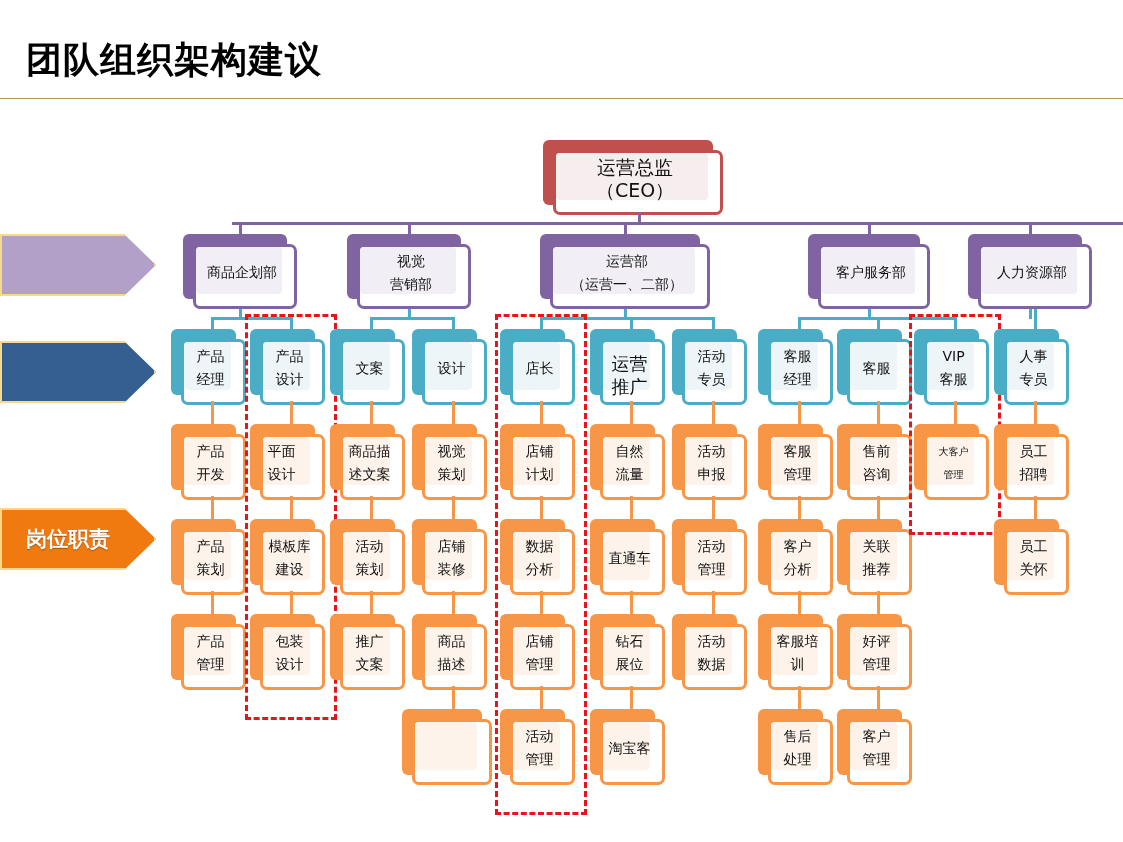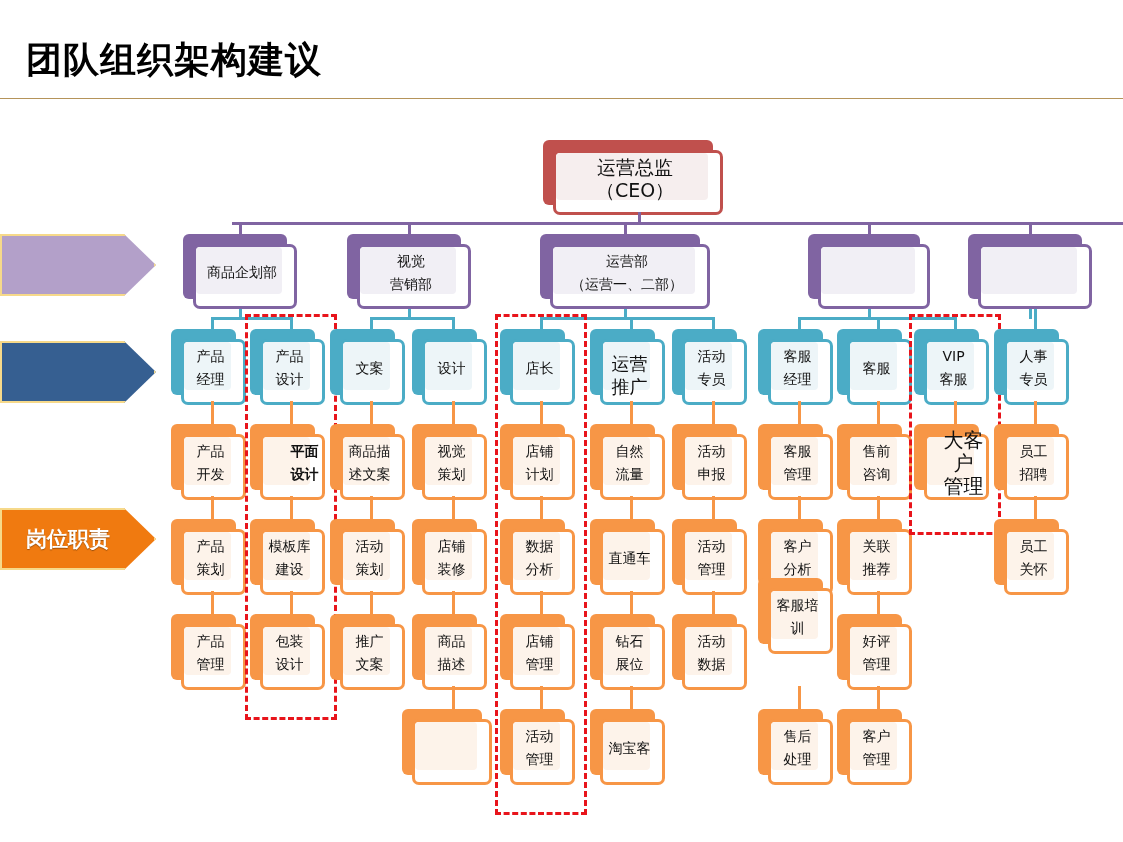--- a/index.html
+++ b/index.html
@@ -104,21 +104,21 @@
       <div class="front" style="left: 10px; top: 10px; width: 65px; height: 66px; border: 3px solid rgb(75, 172, 198);"></div>
       <div class="inner" style="left: 13px; top: 13px; width: 47px; height: 48px; background: rgb(237, 245, 248);"></div>
       <div class="text" style="left: 10px; top: 10px; width: 59px; height: 58px; font-size: 14px;">产品
 设计</div>
     </div>
     <div class="line" style="left: 290px; top: 401px; width: 3px; height: 25px; background: rgb(247, 150, 70);"></div>
     <div class="node" style="left: 250px; top: 424px; width: 75px; height: 76px;">
       <div class="back" style="width: 65px; height: 66px; background: rgb(247, 150, 70);"></div>
       <div class="front" style="left: 10px; top: 10px; width: 65px; height: 66px; border: 3px solid rgb(247, 150, 70);"></div>
       <div class="inner" style="left: 13px; top: 13px; width: 47px; height: 48px; background: rgb(253, 243, 234);"></div>
-      <div class="text" style="left: 25px; top: 10px; width: 59px; height: 58px; font-size: 14px; font-weight: bold;">平面
+      <div class="text" style="left: 2px; top: 10px; width: 59px; height: 58px; font-size: 14px;">平面
 设计</div>
     </div>
     <div class="line" style="left: 290px; top: 496px; width: 3px; height: 25px; background: rgb(247, 150, 70);"></div>
     <div class="node" style="left: 250px; top: 519px; width: 75px; height: 76px;">
       <div class="back" style="width: 65px; height: 66px; background: rgb(247, 150, 70);"></div>
       <div class="front" style="left: 10px; top: 10px; width: 65px; height: 66px; border: 3px solid rgb(247, 150, 70);"></div>
       <div class="inner" style="left: 13px; top: 13px; width: 47px; height: 48px; background: rgb(253, 243, 234);"></div>
       <div class="text" style="left: 10px; top: 10px; width: 59px; height: 58px; font-size: 14px;">模板库
 建设</div>
     </div>
@@ -327,20 +327,21 @@
       <div class="front" style="left: 10px; top: 10px; width: 65px; height: 66px; border: 3px solid rgb(247, 150, 70);"></div>
       <div class="inner" style="left: 13px; top: 13px; width: 47px; height: 48px; background: rgb(253, 243, 234);"></div>
       <div class="text" style="left: 10px; top: 10px; width: 59px; height: 58px; font-size: 14px;">活动
 数据</div>
     </div>
     <div class="line" style="left: 868px; top: 222px; width: 3px; height: 14px; background: rgb(128, 100, 162);"></div>
     <div class="node" style="left: 808px; top: 234px; width: 122px; height: 75px;">
       <div class="back" style="width: 112px; height: 65px; background: rgb(128, 100, 162);"></div>
       <div class="front" style="left: 10px; top: 10px; width: 112px; height: 65px; border: 3px solid rgb(128, 100, 162);"></div>
       <div class="inner" style="left: 13px; top: 13px; width: 94px; height: 47px; background: rgb(241, 239, 245);"></div>
+      <div class="text" style="left: 10px; top: 10px; width: 106px; height: 57px; font-size: 14px;">客户服务部</div>
     </div>
     <div class="line" style="left: 868px; top: 309px; width: 3px; height: 10px; background: rgb(75, 172, 198);"></div>
     <div class="line" style="left: 798px; top: 317px; width: 158px; height: 3px; background: rgb(75, 172, 198);"></div>
     <div class="line" style="left: 798px; top: 317px; width: 3px; height: 14px; background: rgb(75, 172, 198);"></div>
     <div class="line" style="left: 877px; top: 317px; width: 3px; height: 14px; background: rgb(75, 172, 198);"></div>
     <div class="line" style="left: 954px; top: 317px; width: 3px; height: 14px; background: rgb(75, 172, 198);"></div>
     <div class="node" style="left: 758px; top: 329px; width: 75px; height: 76px;">
       <div class="back" style="width: 65px; height: 66px; background: rgb(75, 172, 198);"></div>
       <div class="front" style="left: 10px; top: 10px; width: 65px; height: 66px; border: 3px solid rgb(75, 172, 198);"></div>
       <div class="inner" style="left: 13px; top: 13px; width: 47px; height: 48px; background: rgb(237, 245, 248);"></div>
@@ -357,21 +358,21 @@
     </div>
     <div class="line" style="left: 798px; top: 496px; width: 3px; height: 25px; background: rgb(247, 150, 70);"></div>
     <div class="node" style="left: 758px; top: 519px; width: 75px; height: 76px;">
       <div class="back" style="width: 65px; height: 66px; background: rgb(247, 150, 70);"></div>
       <div class="front" style="left: 10px; top: 10px; width: 65px; height: 66px; border: 3px solid rgb(247, 150, 70);"></div>
       <div class="inner" style="left: 13px; top: 13px; width: 47px; height: 48px; background: rgb(253, 243, 234);"></div>
       <div class="text" style="left: 10px; top: 10px; width: 59px; height: 58px; font-size: 14px;">客户
 分析</div>
     </div>
     <div class="line" style="left: 798px; top: 591px; width: 3px; height: 25px; background: rgb(247, 150, 70);"></div>
-    <div class="node" style="left: 758px; top: 578px; width: 75px; height: 76px;">
+    <div class="node" style="left: 758px; top: 614px; width: 75px; height: 76px;">
       <div class="back" style="width: 65px; height: 66px; background: rgb(247, 150, 70);"></div>
       <div class="front" style="left: 10px; top: 10px; width: 65px; height: 66px; border: 3px solid rgb(247, 150, 70);"></div>
       <div class="inner" style="left: 13px; top: 13px; width: 47px; height: 48px; background: rgb(253, 243, 234);"></div>
       <div class="text" style="left: 10px; top: 10px; width: 59px; height: 58px; font-size: 14px;">客服培
 训</div>
     </div>
     <div class="line" style="left: 798px; top: 686px; width: 3px; height: 25px; background: rgb(247, 150, 70);"></div>
     <div class="node" style="left: 758px; top: 709px; width: 75px; height: 76px;">
       <div class="back" style="width: 65px; height: 66px; background: rgb(247, 150, 70);"></div>
       <div class="front" style="left: 10px; top: 10px; width: 65px; height: 66px; border: 3px solid rgb(247, 150, 70);"></div>
@@ -422,29 +423,30 @@
       <div class="front" style="left: 10px; top: 10px; width: 65px; height: 66px; border: 3px solid rgb(75, 172, 198);"></div>
       <div class="inner" style="left: 13px; top: 13px; width: 47px; height: 48px; background: rgb(237, 245, 248);"></div>
       <div class="text" style="left: 10px; top: 10px; width: 59px; height: 58px; font-size: 14px;">VIP
 客服</div>
     </div>
     <div class="line" style="left: 954px; top: 401px; width: 3px; height: 25px; background: rgb(247, 150, 70);"></div>
     <div class="node" style="left: 914px; top: 424px; width: 75px; height: 76px;">
       <div class="back" style="width: 65px; height: 66px; background: rgb(247, 150, 70);"></div>
       <div class="front" style="left: 10px; top: 10px; width: 65px; height: 66px; border: 3px solid rgb(247, 150, 70);"></div>
       <div class="inner" style="left: 13px; top: 13px; width: 47px; height: 48px; background: rgb(253, 243, 234);"></div>
-      <div class="text" style="left: 20px; top: 10px; width: 59px; height: 58px; font-size: 20px;">大客户
+      <div class="text" style="left: 10px; top: 10px; width: 59px; height: 58px; font-size: 10px;">大客户
 管理</div>
     </div>
     <div class="dash" style="left: 909px; top: 314px; width: 92px; height: 221px;"></div>
     <div class="line" style="left: 1029px; top: 222px; width: 3px; height: 14px; background: rgb(128, 100, 162);"></div>
     <div class="node" style="left: 968px; top: 234px; width: 124px; height: 75px;">
       <div class="back" style="width: 114px; height: 65px; background: rgb(128, 100, 162);"></div>
       <div class="front" style="left: 10px; top: 10px; width: 114px; height: 65px; border: 3px solid rgb(128, 100, 162);"></div>
       <div class="inner" style="left: 13px; top: 13px; width: 96px; height: 47px; background: rgb(241, 239, 245);"></div>
+      <div class="text" style="left: 10px; top: 10px; width: 108px; height: 57px; font-size: 14px;">人力资源部</div>
     </div>
     <div class="line" style="left: 1029px; top: 309px; width: 3px; height: 10px; background: rgb(75, 172, 198);"></div>
     <div class="line" style="left: 1034px; top: 309px; width: 3px; height: 22px; background: rgb(75, 172, 198);"></div>
     <div class="node" style="left: 994px; top: 329px; width: 75px; height: 76px;">
       <div class="back" style="width: 65px; height: 66px; background: rgb(75, 172, 198);"></div>
       <div class="front" style="left: 10px; top: 10px; width: 65px; height: 66px; border: 3px solid rgb(75, 172, 198);"></div>
       <div class="inner" style="left: 13px; top: 13px; width: 47px; height: 48px; background: rgb(237, 245, 248);"></div>
       <div class="text" style="left: 10px; top: 10px; width: 59px; height: 58px; font-size: 14px;">人事
 专员</div>
     </div>

